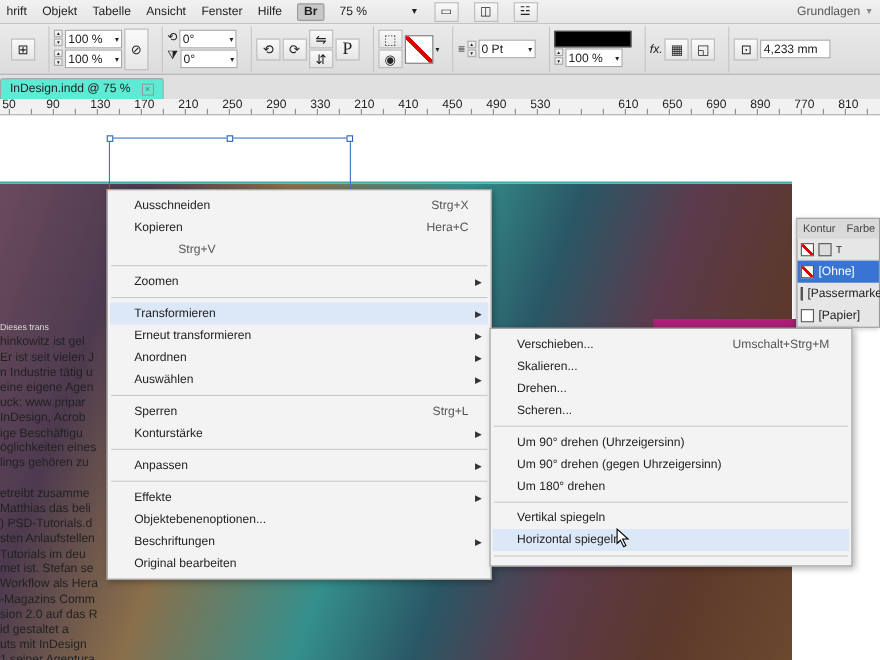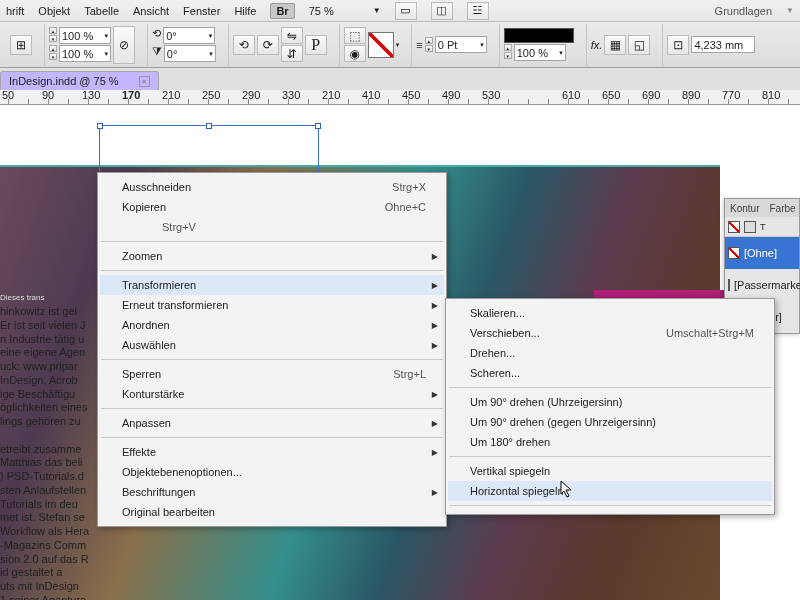--- a/index.html
+++ b/index.html
@@ -2,33 +2,33 @@
 <html><head>
 <meta charset="utf-8">
 <style>
 *{box-sizing:border-box;margin:0;padding:0;font-family:"Segoe UI",Tahoma,sans-serif;font-size:11px;color:#222;-webkit-user-select:none;user-select:none}
 body{background:#fff;overflow:hidden;width:800px;height:600px;position:relative}
 .menubar{height:22px;background:linear-gradient(#f1f1f1,#e6e6e6);border-bottom:1px solid #bdbdbd;display:flex;align-items:center;padding:0 6px;gap:14px}
 .menubar .sep{flex:1}
 .menubar .chip{background:#c8c8c8;border:1px solid #9a9a9a;padding:1px 5px;border-radius:2px;font-weight:bold}
 .menubar .pct{min-width:50px}
 .menubar .iconbtn{width:22px;height:18px;border:1px solid #bbb;background:linear-gradient(#fafafa,#e6e6e6);display:inline-flex;align-items:center;justify-content:center}
-.rightctl{display:flex;gap:14px;align-items:center}
+.rightctl{display:flex;gap:4px;align-items:center}
 .grund{color:#555}
 .toolrow{height:46px;background:linear-gradient(#eaeaea,#dcdcdc);border-bottom:1px solid #9d9d9d;display:flex;align-items:center;padding:2px 6px;gap:8px;overflow:hidden}
 .cluster{display:flex;align-items:center;gap:2px;border-left:1px solid #c5c5c5;padding:0 4px;height:42px}
 .cluster:first-child{border-left:none}
 .vstack{display:flex;flex-direction:column;gap:1px}
 .numfield{width:52px;height:17px;border:1px solid #a5a5a5;background:#fff;display:flex;align-items:center;padding:0 2px;justify-content:space-between}
 .spin{width:8px;height:15px;display:flex;flex-direction:column;justify-content:space-between}
 .spin .up,.spin .dn{width:8px;height:7px;border:1px solid #aaa;background:linear-gradient(#fafafa,#e1e1e1);font-size:5px;display:flex;align-items:center;justify-content:center}
 .tbtn{width:22px;height:20px;border:1px solid #bbb;background:linear-gradient(#fafafa,#e6e6e6);display:inline-flex;align-items:center;justify-content:center;font-size:12px}
 .swatch{width:26px;height:26px;border:1px solid #777}
 .doctab{height:22px;background:#e0e0e0;display:flex;align-items:flex-end}
-.doctab .tab{background:#c4b5fd;border:1px solid #a5a5a5;border-bottom:none;padding:3px 8px;display:flex;align-items:center;gap:20px;border-radius:3px 3px 0 0}
+.doctab .tab{background:#5eead4;border:1px solid #a5a5a5;border-bottom:none;padding:3px 8px;display:flex;align-items:center;gap:10px;border-radius:3px 3px 0 0}
 .closebox{width:11px;height:11px;border:1px solid #999;display:flex;align-items:center;justify-content:center;font-size:8px;color:#666}
 .ruler-h{height:15px;background:#f1f1f1;border-bottom:1px solid #999;position:relative;overflow:hidden;font-size:8px;color:#666}
 .ruler-h .t{position:absolute;top:9px;width:1px;height:6px;background:#888}
 .ruler-h .lbl{position:absolute;top:-1px}
 .canvas{position:absolute;left:0;top:105px;right:0;bottom:0;background:#fff}
 .art{position:absolute;left:0;top:60px;width:720px;height:460px;background:linear-gradient(110deg,#6b4a5e 0%,#4d3a4f 15%,#8a6f4a 30%,#348f8c 48%,#2a5765 60%,#5c3a4c 72%,#5c392b 85%,#6b4a2f 100%);border-top:2px solid #4aa}
 .selframe{position:absolute;left:99px;top:20px;width:220px;height:160px;border:1px solid #3a72c8}
 .handle{position:absolute;width:6px;height:6px;background:#fff;border:1px solid #2a62b8}
 .badge{position:absolute;right:76px;top:185px;width:130px;height:28px;background:linear-gradient(#b02078,#8a1560);border-radius:0 0 8px 8px;color:#fff;font-weight:bold;font-size:13px;display:flex;align-items:center;justify-content:center;text-shadow:0 1px 1px rgba(0,0,0,.4)}
 .textcol{position:absolute;left:0;top:200px;width:90px;font-size:8px;color:#222;line-height:1.25}
@@ -39,21 +39,21 @@
 .ctxmenu .sc{color:#555;margin-left:40px}
 .ctxmenu .arrow{position:absolute;right:6px;font-size:8px;color:#333}
 .ctxmenu .divider{height:1px;background:#c9c9c9;margin:4px 1px}
 .menu1{left:97px;top:172px;width:350px;z-index:30}
 .menu2{left:445px;top:298px;width:330px;z-index:31}
 .cursor{position:absolute;z-index:40;left:560px;top:480px;width:14px;height:18px}
 .panel{position:absolute;right:0;top:198px;width:76px;background:#e6e6e6;border:1px solid #9a9a9a;box-shadow:-1px 1px 4px rgba(0,0,0,.2);z-index:10}
 .panel .tabs{display:flex;background:#d9d9d9;height:18px;align-items:center}
 .panel .tabs span{padding:0 5px;font-size:10px;color:#444}
 .panel .mini{height:20px;border-bottom:1px solid #ccc;display:flex;align-items:center;gap:4px;padding:0 3px}
-.panel .srow{display:flex;align-items:center;height:32px;gap:4px;padding:0 3px}
+.panel .srow{display:flex;align-items:center;height:20px;gap:4px;padding:0 3px}
 .panel .swm{width:12px;height:12px;border:1px solid #555}
 .bordtxt{position:absolute;left:0;top:188px;font-size:8px;color:#ddd}
 </style>
 </head>
 <body>
 
 <div class="menubar">
   <span>hrift</span>
   <span>Objekt</span>
   <span>Tabelle</span>
@@ -193,21 +193,21 @@
     <div class="t" style="left: 8px;"></div>
     <div class="lbl" style="left: 2px;">50</div>
     <div class="t" style="left: 28px;"></div>
     <div class="t" style="left: 48px;"></div>
     <div class="lbl" style="left: 42px;">90</div>
     <div class="t" style="left: 68px;"></div>
     <div class="t" style="left: 88px;"></div>
     <div class="lbl" style="left: 82px;">130</div>
     <div class="t" style="left: 108px;"></div>
     <div class="t" style="left: 128px;"></div>
-    <div class="lbl" style="left: 122px; font-weight: bold;">170</div>
+    <div class="lbl" style="left: 122px;">170</div>
     <div class="t" style="left: 148px;"></div>
     <div class="t" style="left: 168px;"></div>
     <div class="lbl" style="left: 162px;">210</div>
     <div class="t" style="left: 188px;"></div>
     <div class="t" style="left: 208px;"></div>
     <div class="lbl" style="left: 202px;">250</div>
     <div class="t" style="left: 228px;"></div>
     <div class="t" style="left: 248px;"></div>
     <div class="lbl" style="left: 242px;">290</div>
     <div class="t" style="left: 268px;"></div>
@@ -317,21 +317,21 @@
     </div>
 </div>
 
 <div class="ctxmenu menu1" id="ctx1">
     <div class="row">
       <span class="lbl">Ausschneiden</span>
       <span class="sc">Strg+X</span>
     </div>
     <div class="row">
       <span class="lbl">Kopieren</span>
-      <span class="sc">Ohne+C</span>
+      <span class="sc">Hera+C</span>
     </div>
     <div class="row">
       <span class="sc">Strg+V</span>
     </div>
     <div class="divider"></div>
     <div class="row">
       <span class="lbl">Zoomen</span>
       <span class="arrow">▶</span>
     </div>
     <div class="divider"></div>
@@ -376,25 +376,25 @@
     <div class="row">
       <span class="lbl">Beschriftungen</span>
       <span class="arrow">▶</span>
     </div>
     <div class="row">
       <span class="lbl">Original bearbeiten</span>
     </div>
   </div>
 <div class="ctxmenu menu2" id="ctx2">
     <div class="row">
-      <span class="lbl">Skalieren...</span>
-    </div>
-    <div class="row">
       <span class="lbl">Verschieben...</span>
       <span class="sc">Umschalt+Strg+M</span>
+    </div>
+    <div class="row">
+      <span class="lbl">Skalieren...</span>
     </div>
     <div class="row">
       <span class="lbl">Drehen...</span>
     </div>
     <div class="row">
       <span class="lbl">Scheren...</span>
     </div>
     <div class="divider"></div>
     <div class="row">
       <span class="lbl">Um 90° drehen (Uhrzeigersinn)</span>

